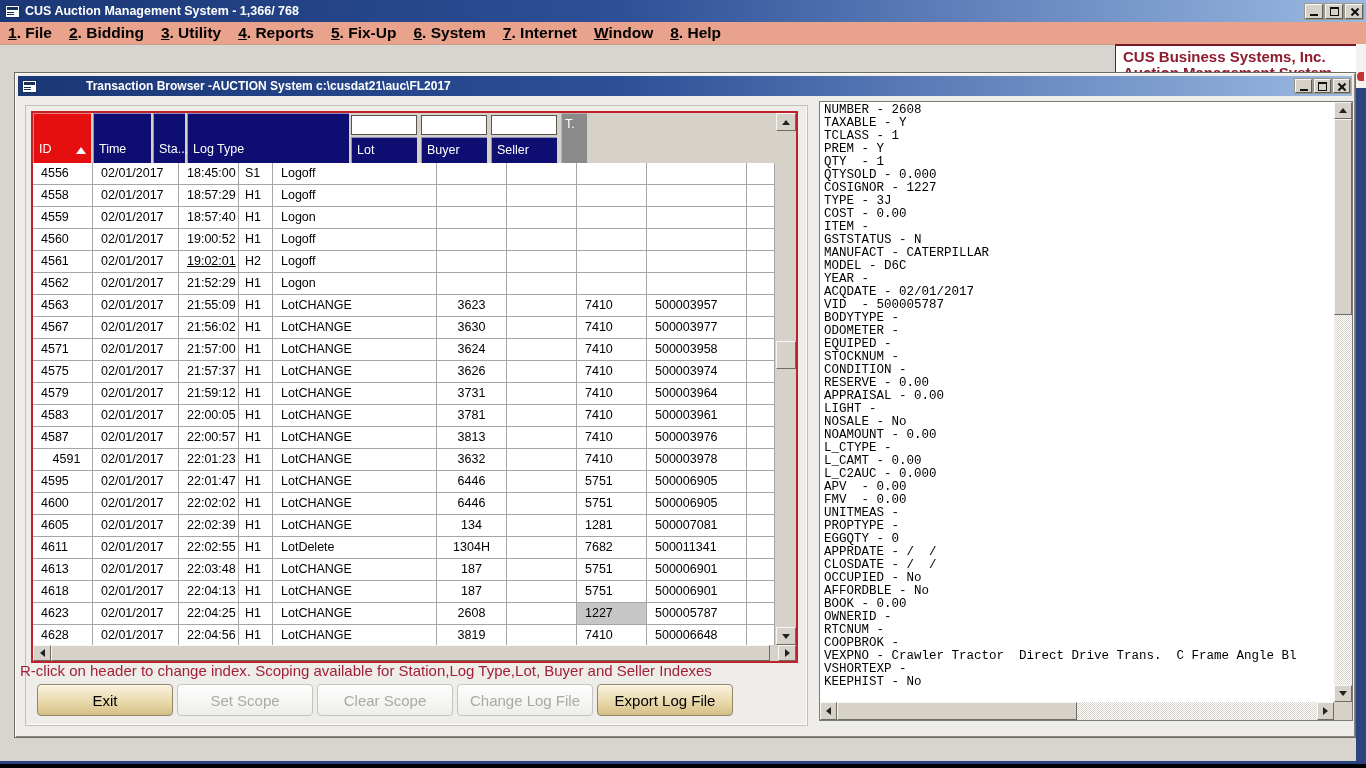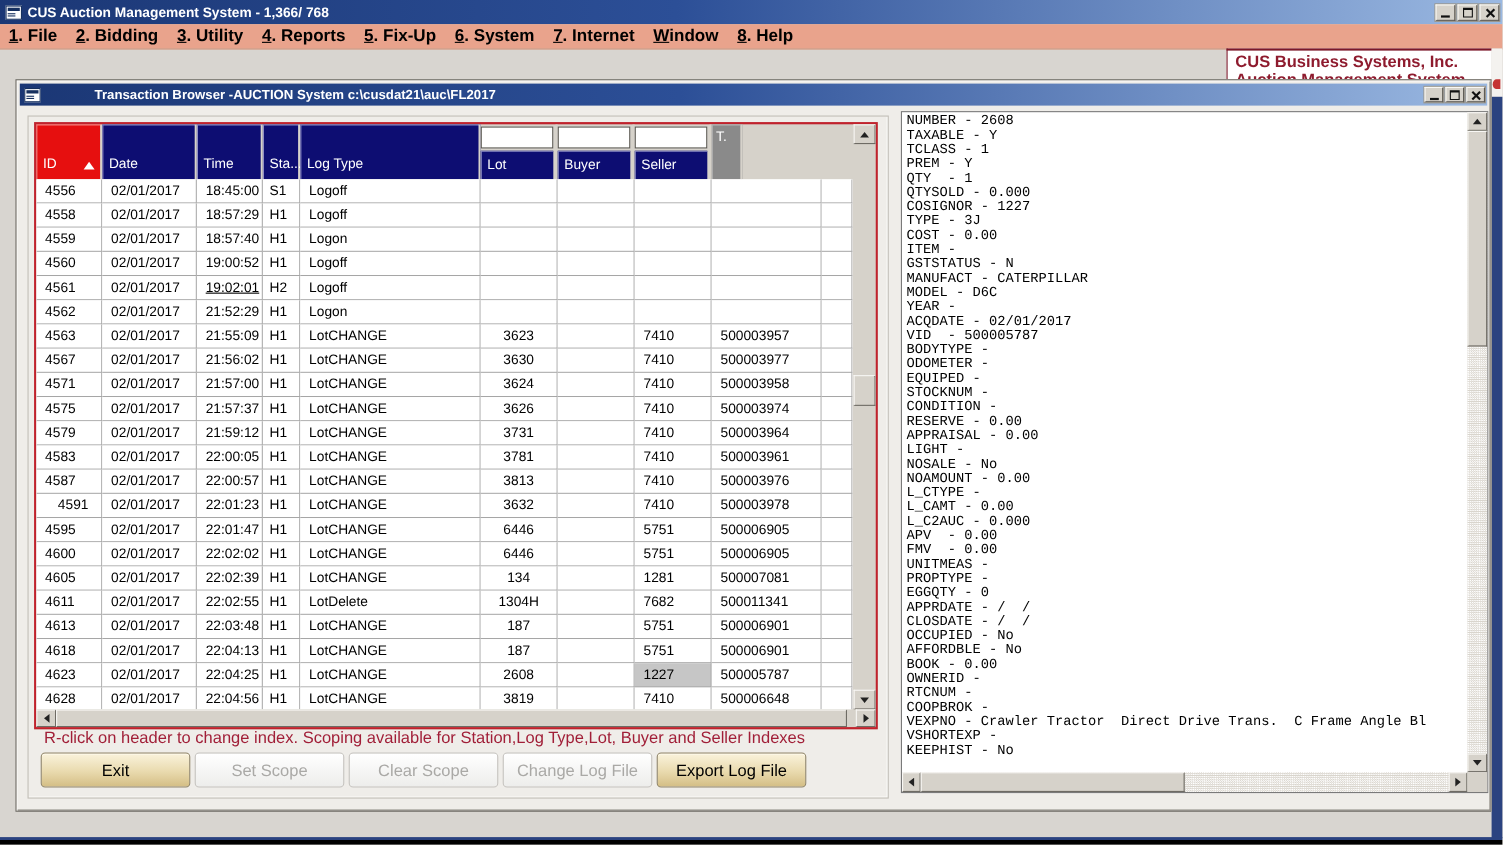--- a/index.html
+++ b/index.html
@@ -91,21 +91,21 @@
 
   .gvscroll { position:absolute; right:0; top:0; width:20px; height:532px; background:#d6d2ca; }
   .gvscroll .up { position:absolute; top:0; left:0; width:20px; height:18px; }
   .gvscroll .down { position:absolute; bottom:0; left:0; width:20px; height:18px; }
   .gvscroll .sthumb { left:0; top:228px; width:20px; height:28px; }
   .ghscroll { position:absolute; left:0; bottom:0; width:763px; height:16px; background:#d6d2ca; }
   .ghscroll .lbtn { position:absolute; left:0; top:0; width:18px; height:16px; }
   .ghscroll .rbtn { position:absolute; right:0; top:0; width:18px; height:16px; }
   .ghscroll .sthumb { left:18px; top:0; width:719px; height:16px; }
 
-  .status { position:absolute; left:22px; top:566px; font-size:15px; color:#a11f38; white-space:nowrap;text-align:right; }
+  .status { position:absolute; left:2px; top:566px; font-size:15px; color:#a11f38; white-space:nowrap;text-align:right; }
 
   .btnrow { position:absolute; left:19px; top:588px; display:flex; gap:4px; }
   .btn { width:136px; height:32px; border-radius:4px; font-size:15px; display:flex; align-items:center; justify-content:center; cursor:default; }
   .btn.en { background:linear-gradient(#faf3dc,#e9daae 55%,#d4be85); border:1px solid #91866a; color:#000; box-shadow:inset 0 1px 0 #fffbef; }
   .btn.dis { background:linear-gradient(#ffffff,#ededeb); border:1px solid #c6c4c0; color:#aaa9a6; }
 
   
   .detail { position:absolute; left:801px; top:5px; width:534px; height:620px; background:#fff; border:1px solid #7a7a7a; }
   .dtext { position:absolute; left:4px; top:2px; right:21px; bottom:20px; overflow:hidden;
     font-family:"Liberation Mono","DejaVu Sans Mono",monospace; font-size:12.5px; line-height:13px; color:#000; white-space:pre; }
@@ -178,23 +178,20 @@
 
   <div class="client">
     <div class="groupbox"></div>
 
     <div class="gridbox">
       <div class="ghead">
           <div class="hcell hid" style="width: 60px;">
             <div class="hlab">ID</div>
             <div class="sort-tri"></div>
           </div>
-          <div class="hcell hnavyfull" style="width: 86px;">
-            <div class="hlab">Date</div>
-          </div>
           <div class="hcell hnavyfull" style="width: 60px;">
             <div class="hlab">Time</div>
           </div>
           <div class="hcell hnavyfull" style="width: 34px;">
             <div class="hlab">Sta...</div>
           </div>
           <div class="hcell hnavyfull" style="width: 164px;">
             <div class="hlab">Log Type</div>
           </div>
           <div class="hcell hfilter" style="width: 70px;">

